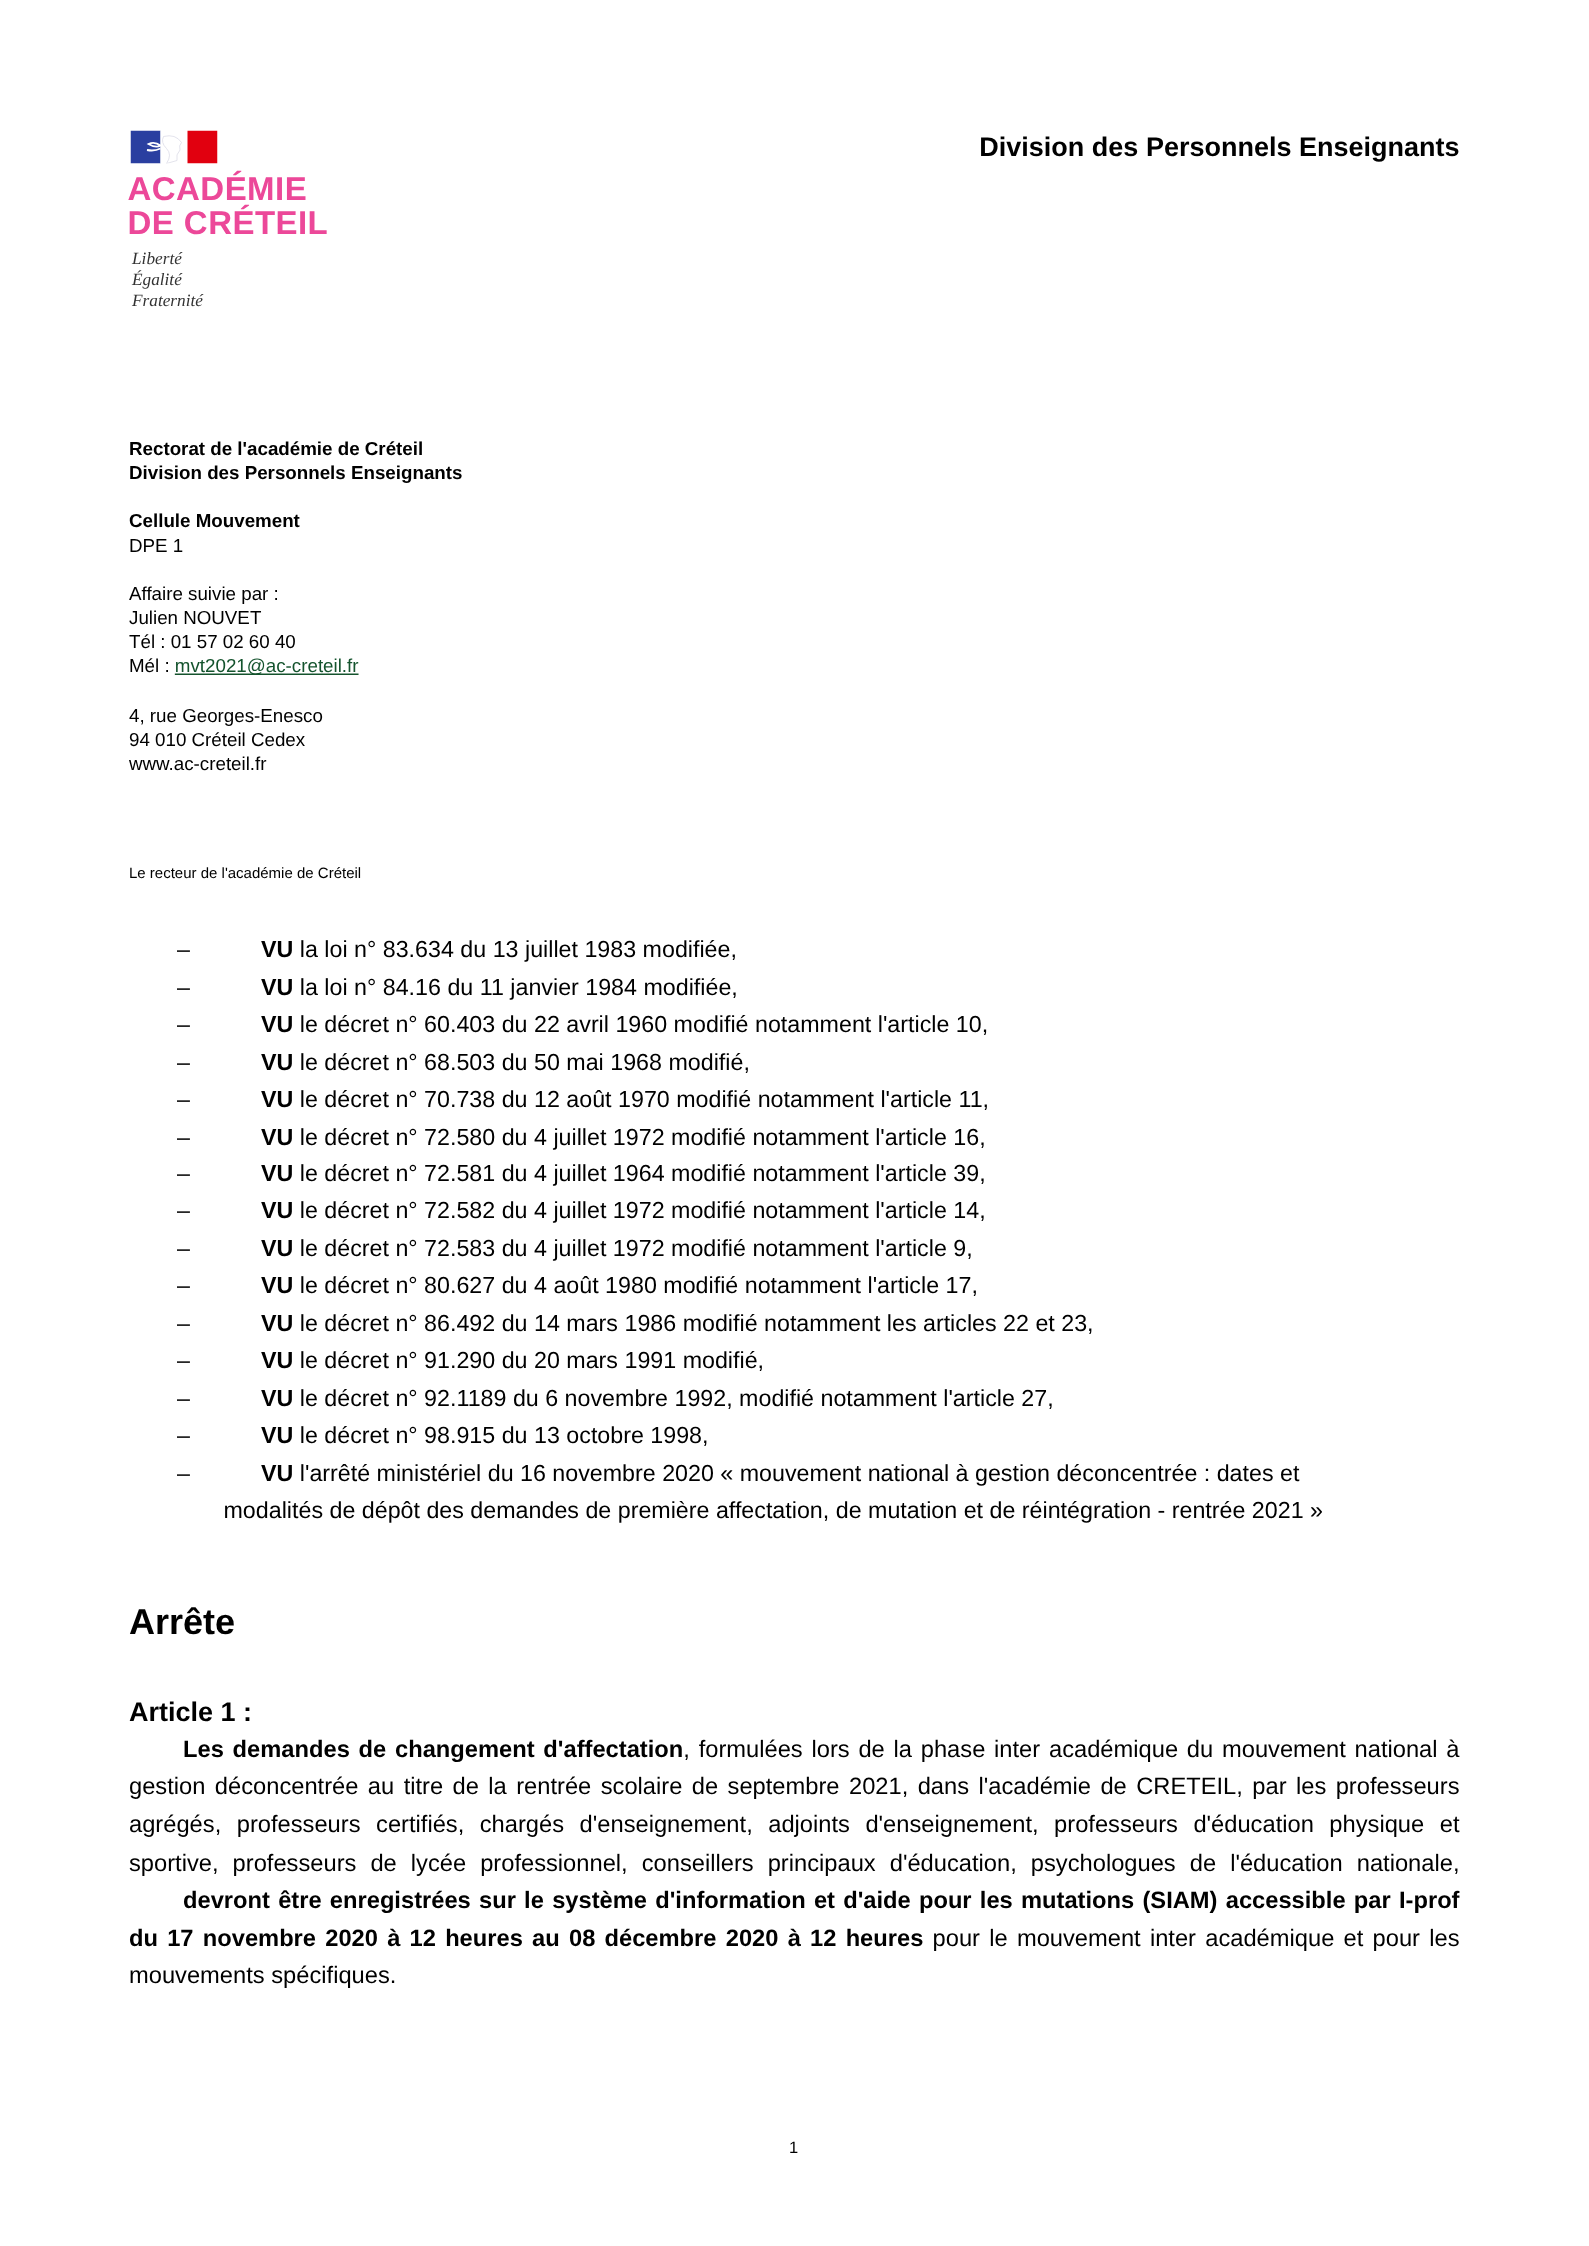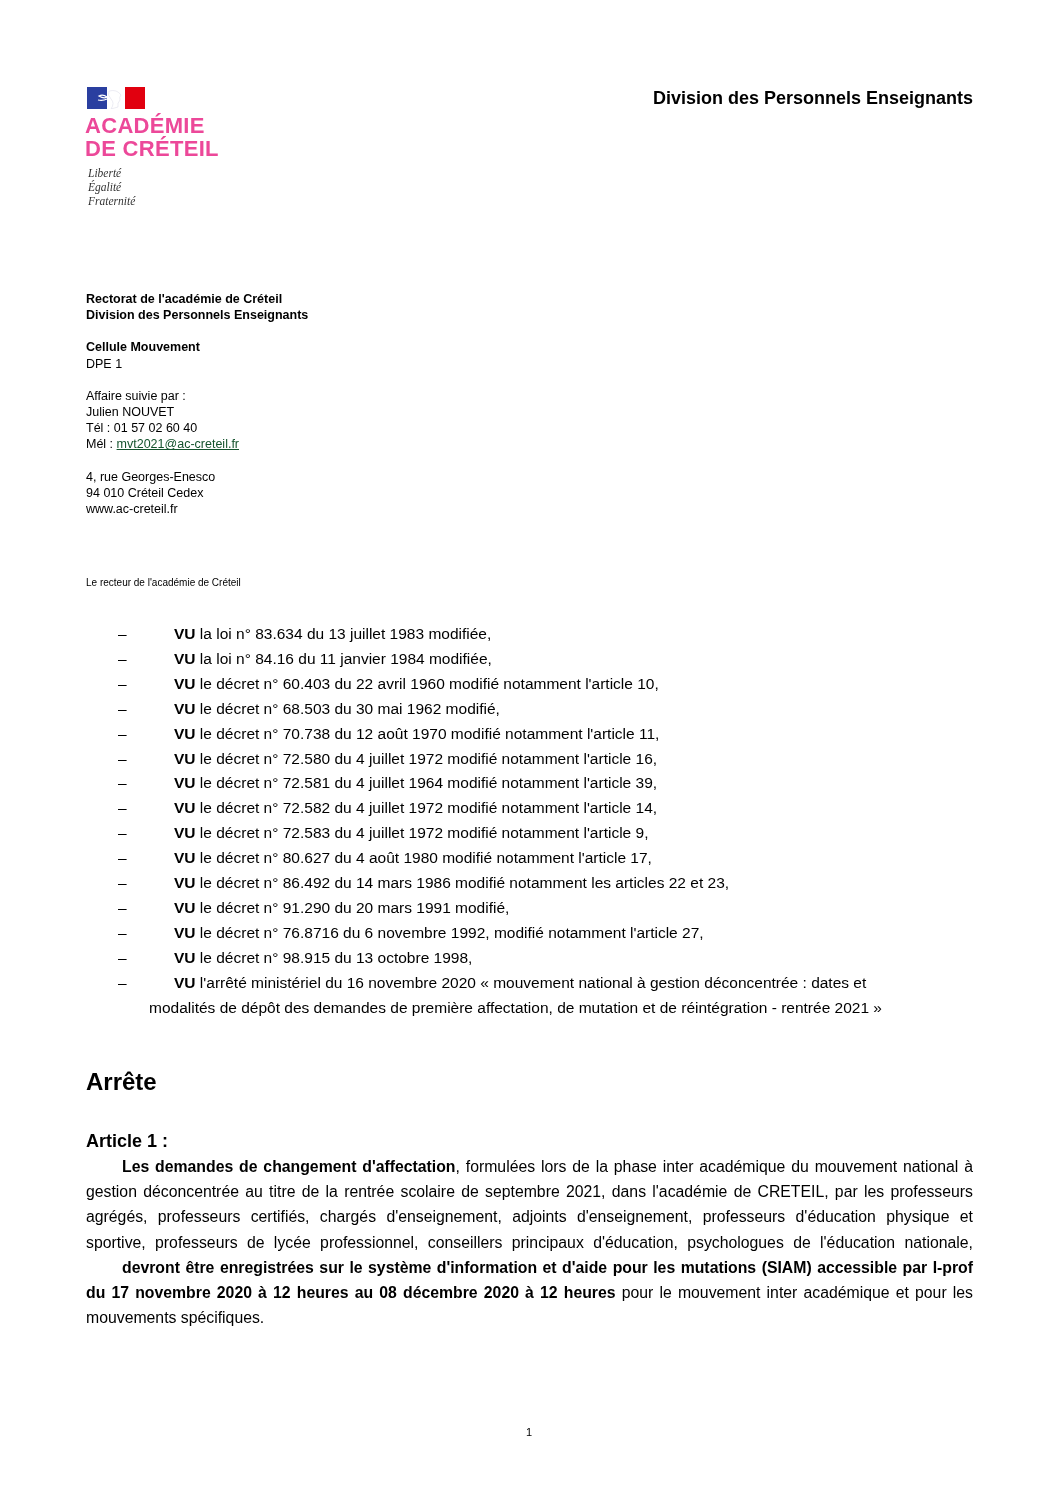--- a/index.html
+++ b/index.html
@@ -66,30 +66,30 @@
   <div>94 010 Créteil Cedex</div>
   <div>www.ac-creteil.fr</div>
 </div>
 
 <div class="abs recteur">Le recteur de l'académie de Créteil</div>
 
 <ul class="abs vu-list">
   <li><span class="dash">–</span><span class="vu">VU</span> <span>la loi n° 83.634 du 13 juillet 1983 modifiée,</span></li>
   <li><span class="dash">–</span><span class="vu">VU</span> <span>la loi n° 84.16 du 11 janvier 1984 modifiée,</span></li>
   <li><span class="dash">–</span><span class="vu">VU</span> <span>le décret n° 60.403 du 22 avril 1960 modifié notamment l'article 10,</span></li>
-  <li><span class="dash">–</span><span class="vu">VU</span> <span>le décret n° 68.503 du 30 mai 1962 modifié,</span></li>
+  <li><span class="dash">–</span><span class="vu">VU</span> <span>le décret n° 68.503 du 50 mai 1968 modifié,</span></li>
   <li><span class="dash">–</span><span class="vu">VU</span> <span>le décret n° 70.738 du 12 août 1970 modifié notamment l'article 11,</span></li>
   <li><span class="dash">–</span><span class="vu">VU</span> <span>le décret n° 72.580 du 4 juillet 1972 modifié notamment l'article 16,</span></li>
   <li><span class="dash">–</span><span class="vu">VU</span> <span>le décret n° 72.581 du 4 juillet 1964 modifié notamment l'article 39,</span></li>
   <li><span class="dash">–</span><span class="vu">VU</span> <span>le décret n° 72.582 du 4 juillet 1972 modifié notamment l'article 14,</span></li>
   <li><span class="dash">–</span><span class="vu">VU</span> <span>le décret n° 72.583 du 4 juillet 1972 modifié notamment l'article 9,</span></li>
   <li><span class="dash">–</span><span class="vu">VU</span> <span>le décret n° 80.627 du 4 août 1980 modifié notamment l'article 17,</span></li>
   <li><span class="dash">–</span><span class="vu">VU</span> <span>le décret n° 86.492 du 14 mars 1986 modifié notamment les articles 22 et 23,</span></li>
   <li><span class="dash">–</span><span class="vu">VU</span> <span>le décret n° 91.290 du 20 mars 1991 modifié,</span></li>
-  <li><span class="dash">–</span><span class="vu">VU</span> <span>le décret n° 76.8716 du 6 novembre 1992, modifié notamment l'article 27,</span></li>
+  <li><span class="dash">–</span><span class="vu">VU</span> <span>le décret n° 92.1189 du 6 novembre 1992, modifié notamment l'article 27,</span></li>
   <li><span class="dash">–</span><span class="vu">VU</span> <span>le décret n° 98.915 du 13 octobre 1998,</span></li>
   <li style="padding-right:40px"><span class="dash">–</span><span class="vu">VU</span> <span>l'arrêté ministériel du 16 novembre 2020 « mouvement national à gestion déconcentrée : dates et modalités de dépôt des demandes de première affectation, de mutation et de réintégration - rentrée 2021 »</span></li>
 </ul>
 
 <div class="abs arrete">Arrête</div>
 <div class="abs art-title">Article 1 :</div>
 <div class="abs art-body"><b>Les demandes de changement d'affectation</b><span>, formulées lors de la phase inter académique du mouvement national à gestion déconcentrée au titre de la rentrée scolaire de septembre 2021, dans l'académie de CRETEIL, par les professeurs agrégés, professeurs certifiés, chargés d'enseignement, adjoints d'enseignement, professeurs d'éducation physique et sportive, professeurs de lycée professionnel, conseillers principaux d'éducation, psychologues de l'éducation nationale, </span><b>devront être enregistrées sur le système d'information et d'aide pour les mutations (SIAM) accessible par I-prof du  17 novembre 2020 à 12 heures au 08 décembre 2020 à 12 heures</b><span> pour le mouvement inter académique et pour les mouvements spécifiques.</span></div>
 
 <div class="abs page-num">1</div>
 

